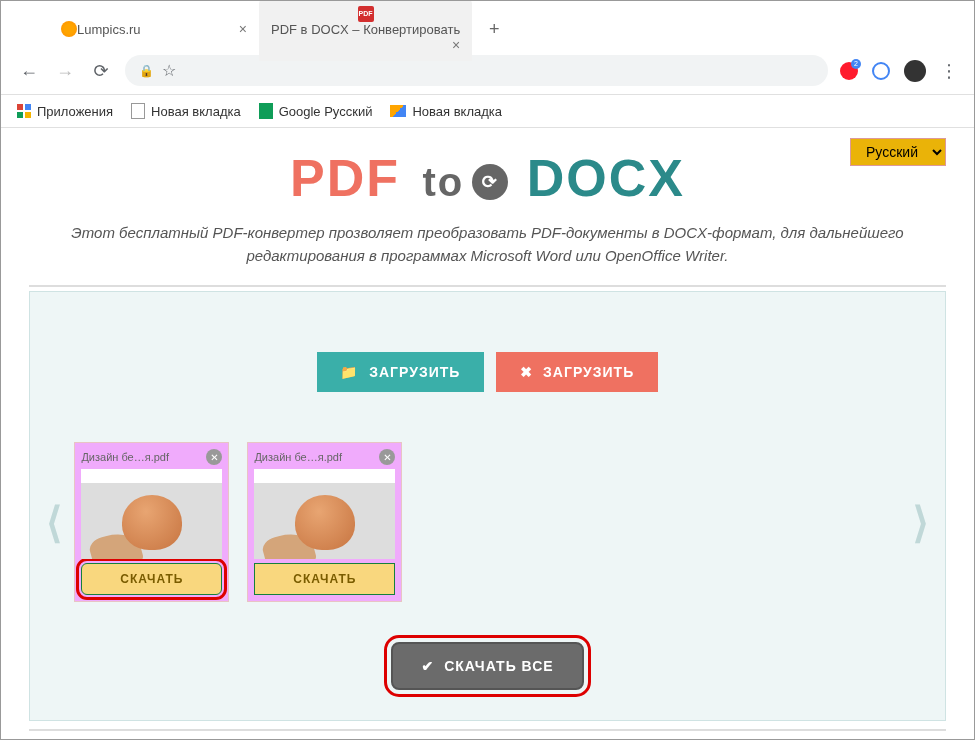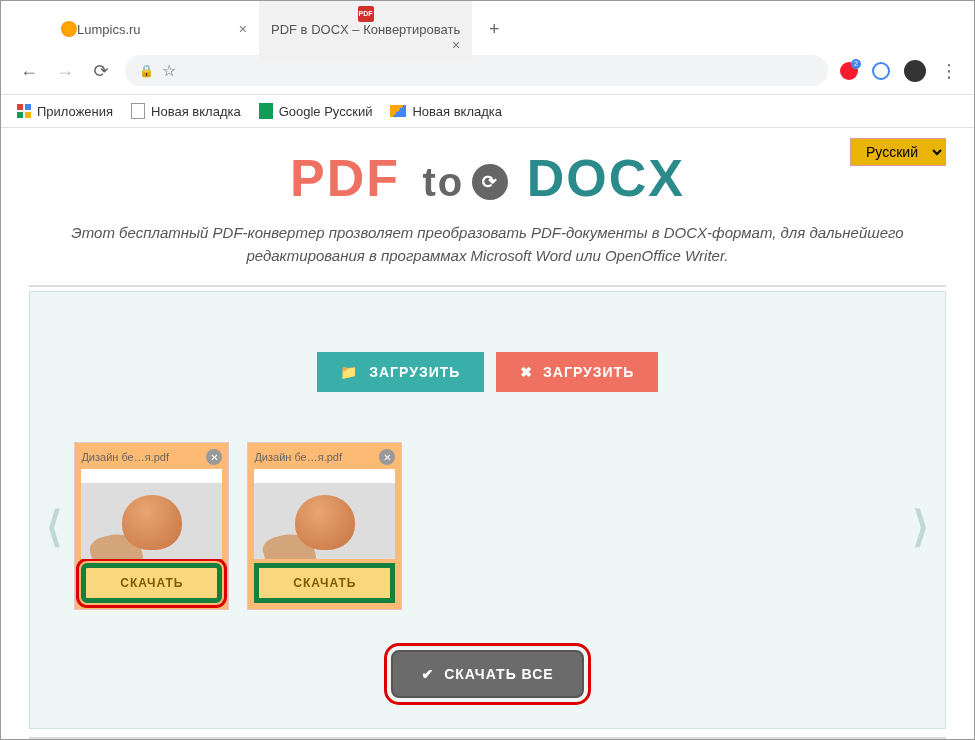--- a/index.html
+++ b/index.html
@@ -68,28 +68,28 @@
 
 .action-buttons { display: flex; justify-content: center; gap: 12px; margin-bottom: 50px; }
 .btn { padding: 12px 24px; font-size: 14px; font-weight: bold; color: #fff; border: none; cursor: pointer; display: flex; align-items: center; gap: 10px; letter-spacing: 1px; }
 .btn-upload { background: #3aafa9; }
 .btn-clear { background: #ef7161; }
 
 .files-area { display: flex; align-items: center; gap: 8px; position: relative; }
 .arrow-nav { font-size: 42px; color: #c0d8d8; cursor: pointer; padding: 0 4px; font-weight: bold; }
 .files-list { display: flex; gap: 18px; flex: 1; }
 
-.file-card { width: 155px; background: #fdba74; border: 1px solid #e8c4c4; padding: 6px; position: relative; }
+.file-card { width: 155px; background: #f0abfc; border: 1px solid #e8c4c4; padding: 6px; position: relative; }
 .file-header { display: flex; align-items: center; justify-content: space-between; font-size: 11px; color: #666; padding-bottom: 4px; }
 .file-remove { width: 16px; height: 16px; border-radius: 50%; background: #999; color: #fff; display: flex; align-items: center; justify-content: center; font-size: 10px; cursor: pointer; }
 .file-thumb { width: 100%; height: 90px; background: #ddd; display: flex; align-items: center; justify-content: center; position: relative; overflow: hidden; }
 .file-thumb .pumpkin { width: 60px; height: 55px; border-radius: 50% 50% 45% 45%; background: radial-gradient(ellipse at 40% 30%, #e8a572, #c77440); position: relative; top: 8px; }
 .file-thumb .hand { position: absolute; bottom: -10px; left: 10px; width: 50px; height: 35px; background: #d4a57a; border-radius: 30% 60% 20% 20%; transform: rotate(-15deg); }
 .file-thumb::before { content: ""; position: absolute; top: 0; left: 0; right: 0; height: 14px; background: #fff; }
-.download-btn { width: 100%; padding: 8px 0; background: #f9d77e; color: #7a5c00; font-weight: bold; font-size: 12px; text-align: center; border: 5px solid #15803d; cursor: pointer; margin-top: 4px; letter-spacing: 1px; }
+.download-btn { width: 100%; padding: 8px 0; background: #f9d77e; color: #7a5c00; font-weight: bold; font-size: 12px; text-align: center; border: 1px solid #15803d; cursor: pointer; margin-top: 4px; letter-spacing: 1px; }
 .download-btn.highlighted { outline: 3px solid #d00; outline-offset: 2px; border-radius: 6px; }
 
 .download-all-wrap { display: flex; justify-content: center; margin-top: 40px; }
 .download-all { padding: 14px 28px; background: #6b6b6b; color: #fff; font-weight: bold; font-size: 14px; display: flex; align-items: center; gap: 10px; cursor: pointer; letter-spacing: 1px; border: 2px solid #555; outline: 3px solid #d00; outline-offset: 4px; border-radius: 8px; }
 
 .bottom-divider { border-top: 2px solid #ddd; margin: 8px 28px 0; }
 </style>
 </head>
 <body>
 

